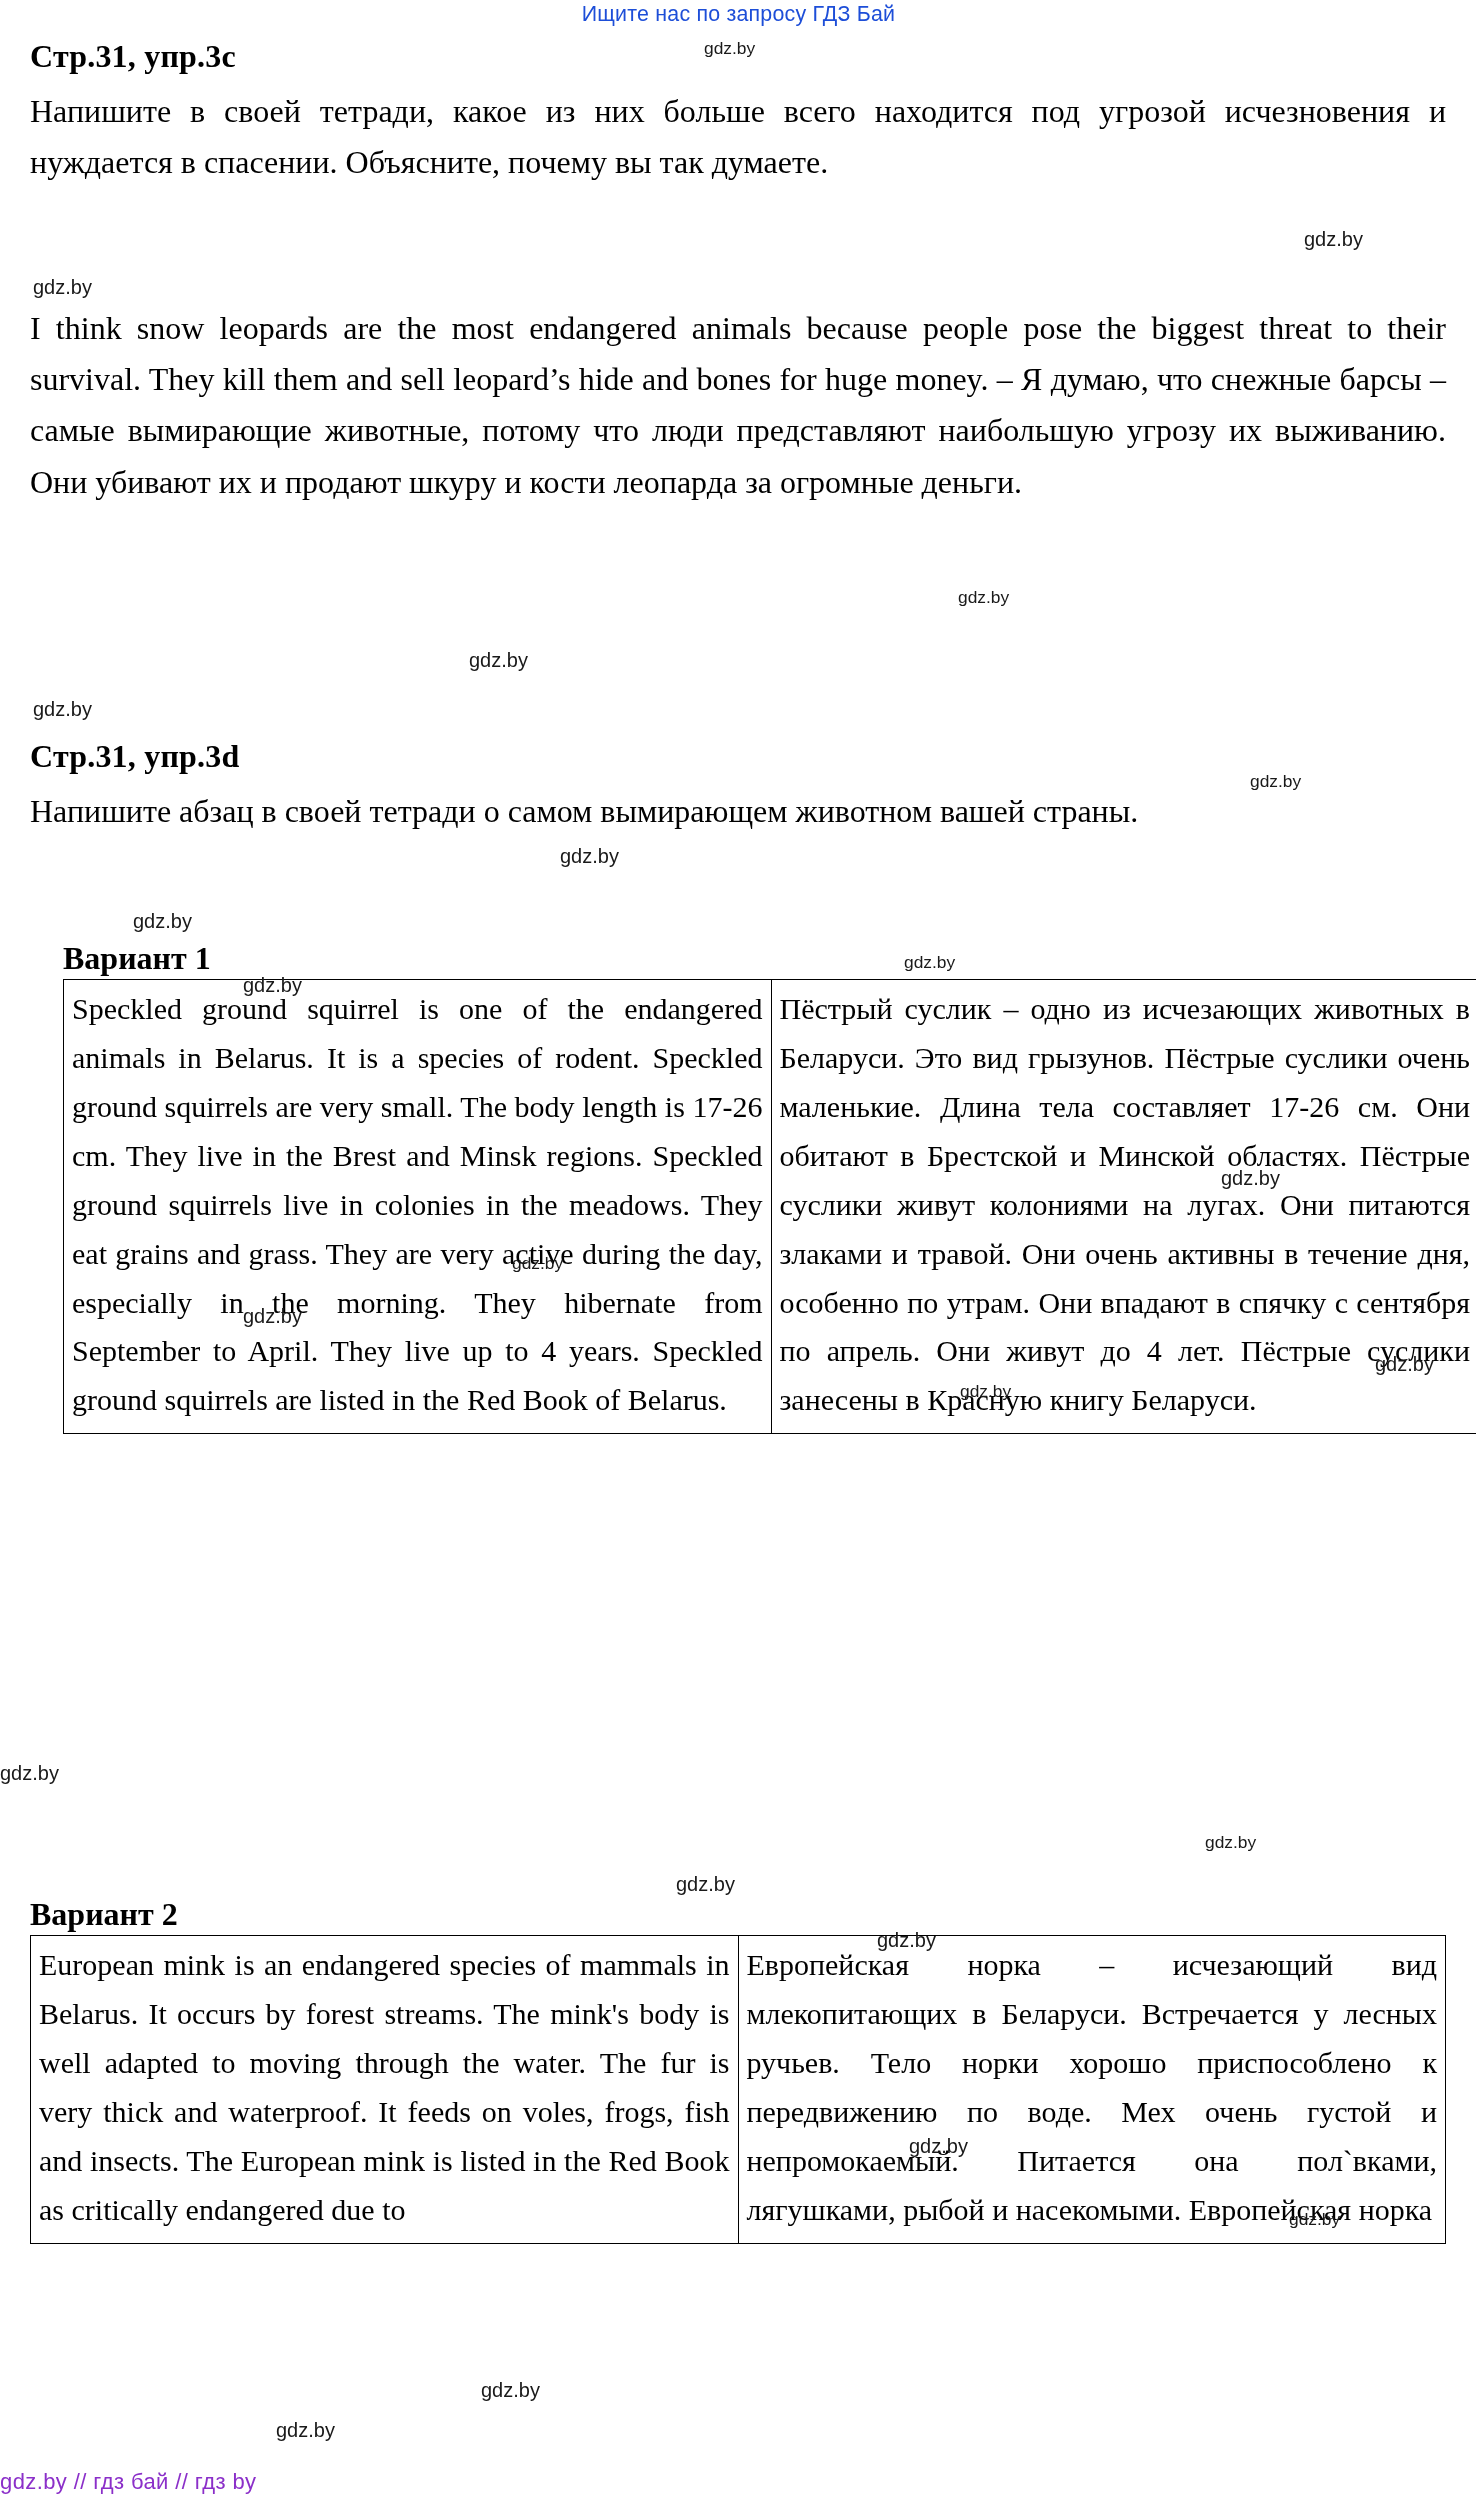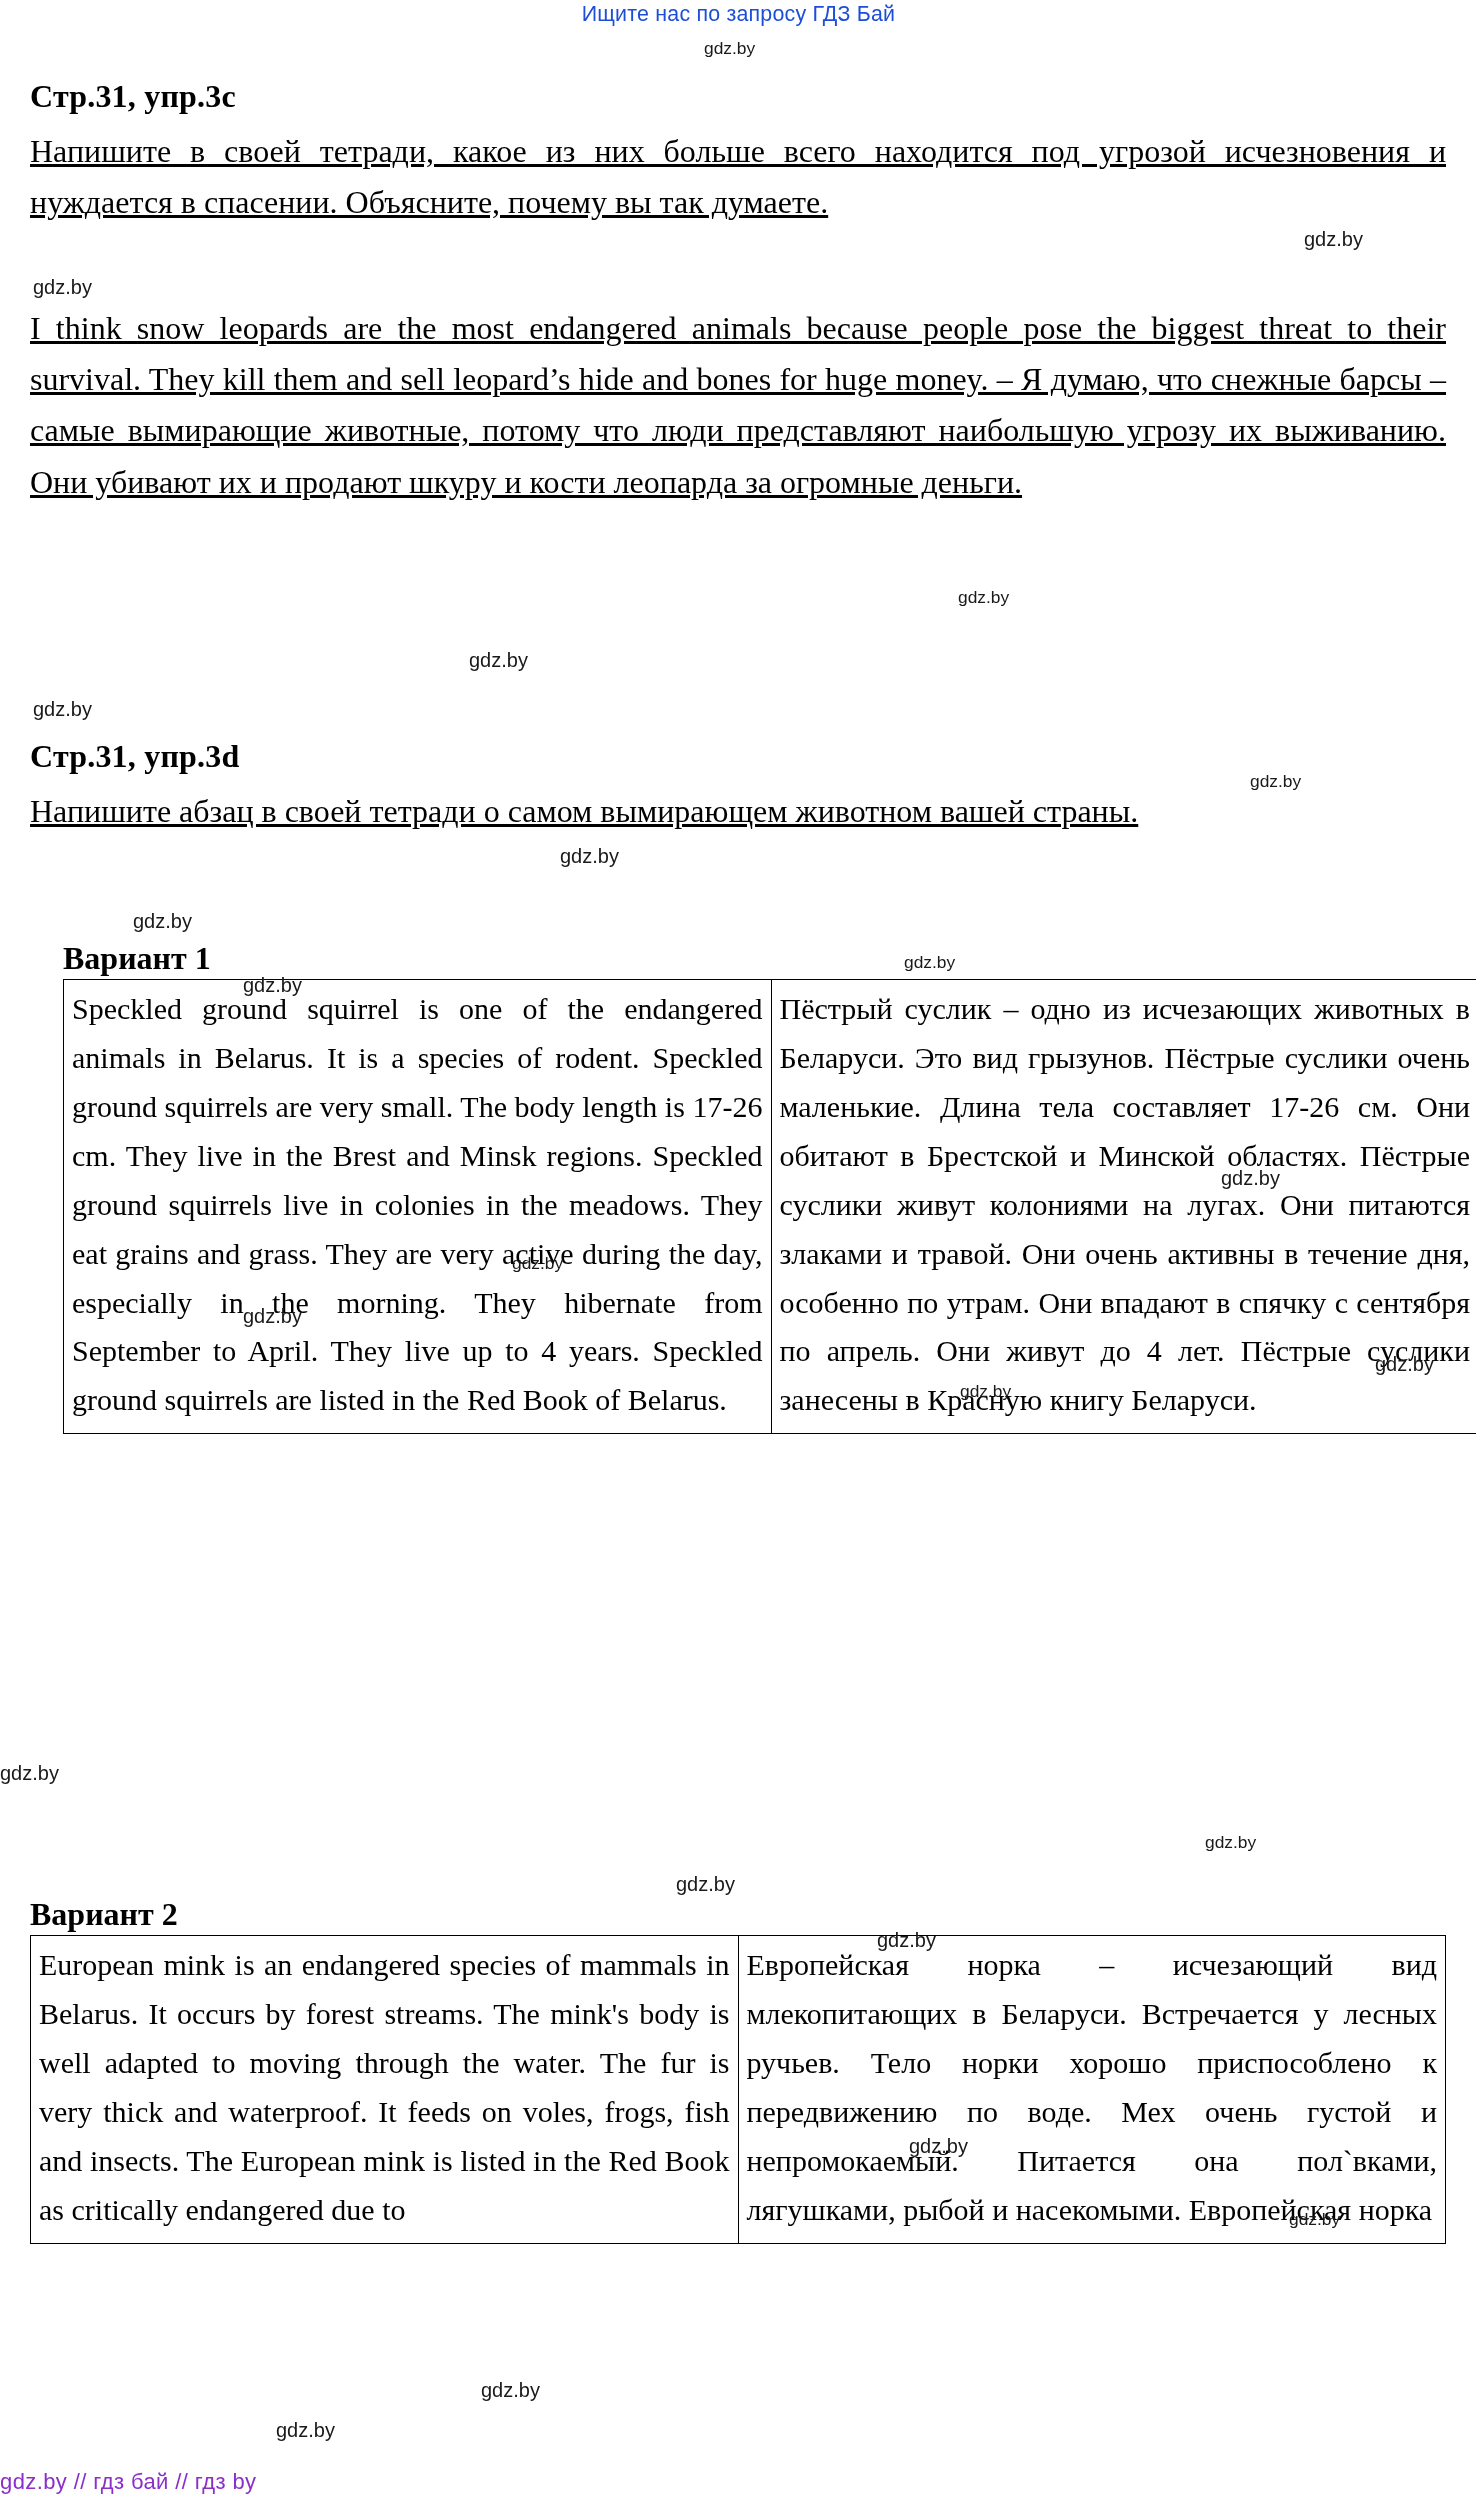--- a/index.html
+++ b/index.html
@@ -46,21 +46,20 @@
     letter-spacing: 0.2px;
   }
 
   .para {
     font-size: 32px;
     line-height: 1.6;
     text-align: justify;
     text-justify: inter-word;
     margin: 0;
     hyphens: none;
-    text-decoration: underline;
   }
 
   
   .variant-label {
     font-size: 32px;
     font-weight: bold;
     margin: 0 0 3.2px 0;
     line-height: 1.1;
   }
 
@@ -106,21 +105,21 @@
     letter-spacing: 0.4px;
   }
 </style>
 </head>
 <body>
 
 <div class="page">
 
   <div class="top-banner">Ищите нас по запросу ГДЗ Бай</div>
 
-  <div style="position:absolute; left:30px; top:38px; width:1416px;margin-top:40px;">
+  <div style="position:absolute; left:30px; top:38px; width:1416px;">
     <h2 class="ex-heading">Стр.31, упр.3c</h2>
     <p class="para" style="margin-top:11px;">Напишите в своей тетради, какое из них больше всего находится под угрозой исчезновения и нуждается в спасении. Объясните, почему вы так думаете.</p>
   </div>
 
   <div style="position:absolute; left:30px; top:303px; width:1416px;">
     <p class="para">I think snow leopards are the most endangered animals because people pose the biggest threat to their survival. They kill them and sell leopard’s hide and bones for huge money. – Я думаю, что снежные барсы – самые вымирающие животные, потому что люди представляют наибольшую угрозу их выживанию. Они убивают их и продают шкуру и кости леопарда за огромные деньги.</p>
   </div>
 
   <div style="position:absolute; left:30px; top:738px; width:1416px;">
     <h2 class="ex-heading">Стр.31, упр.3d</h2>

